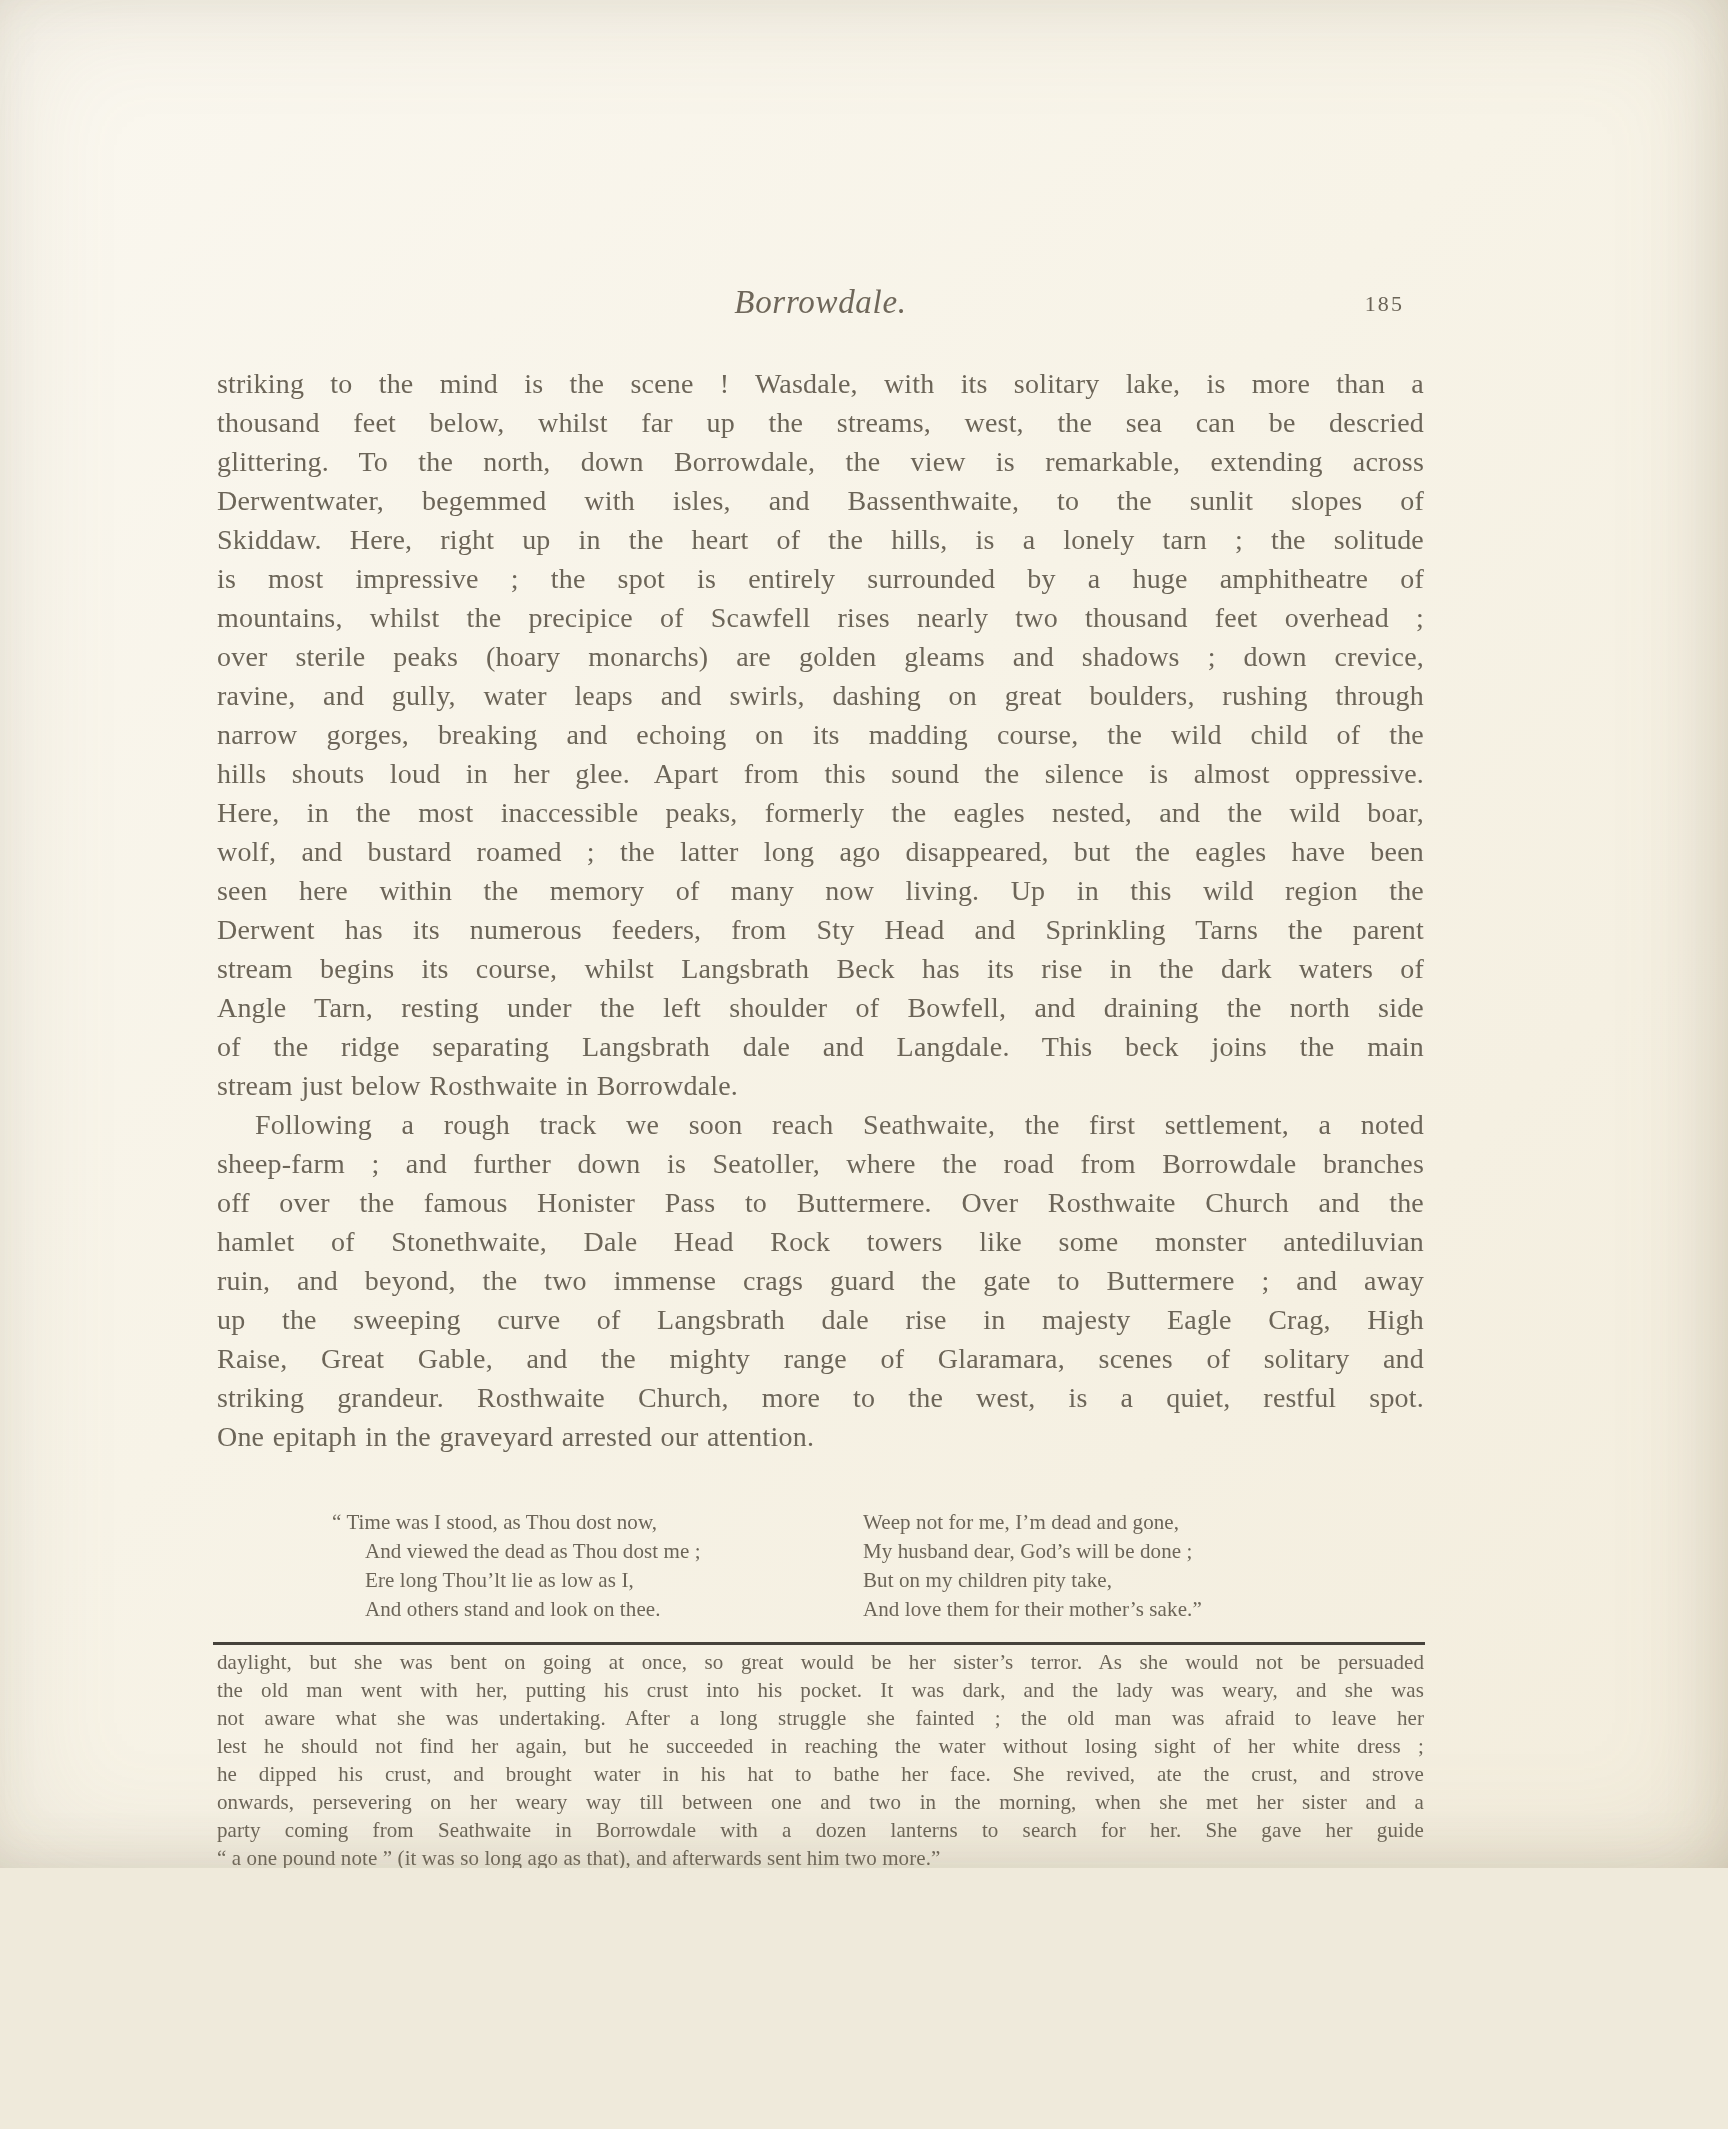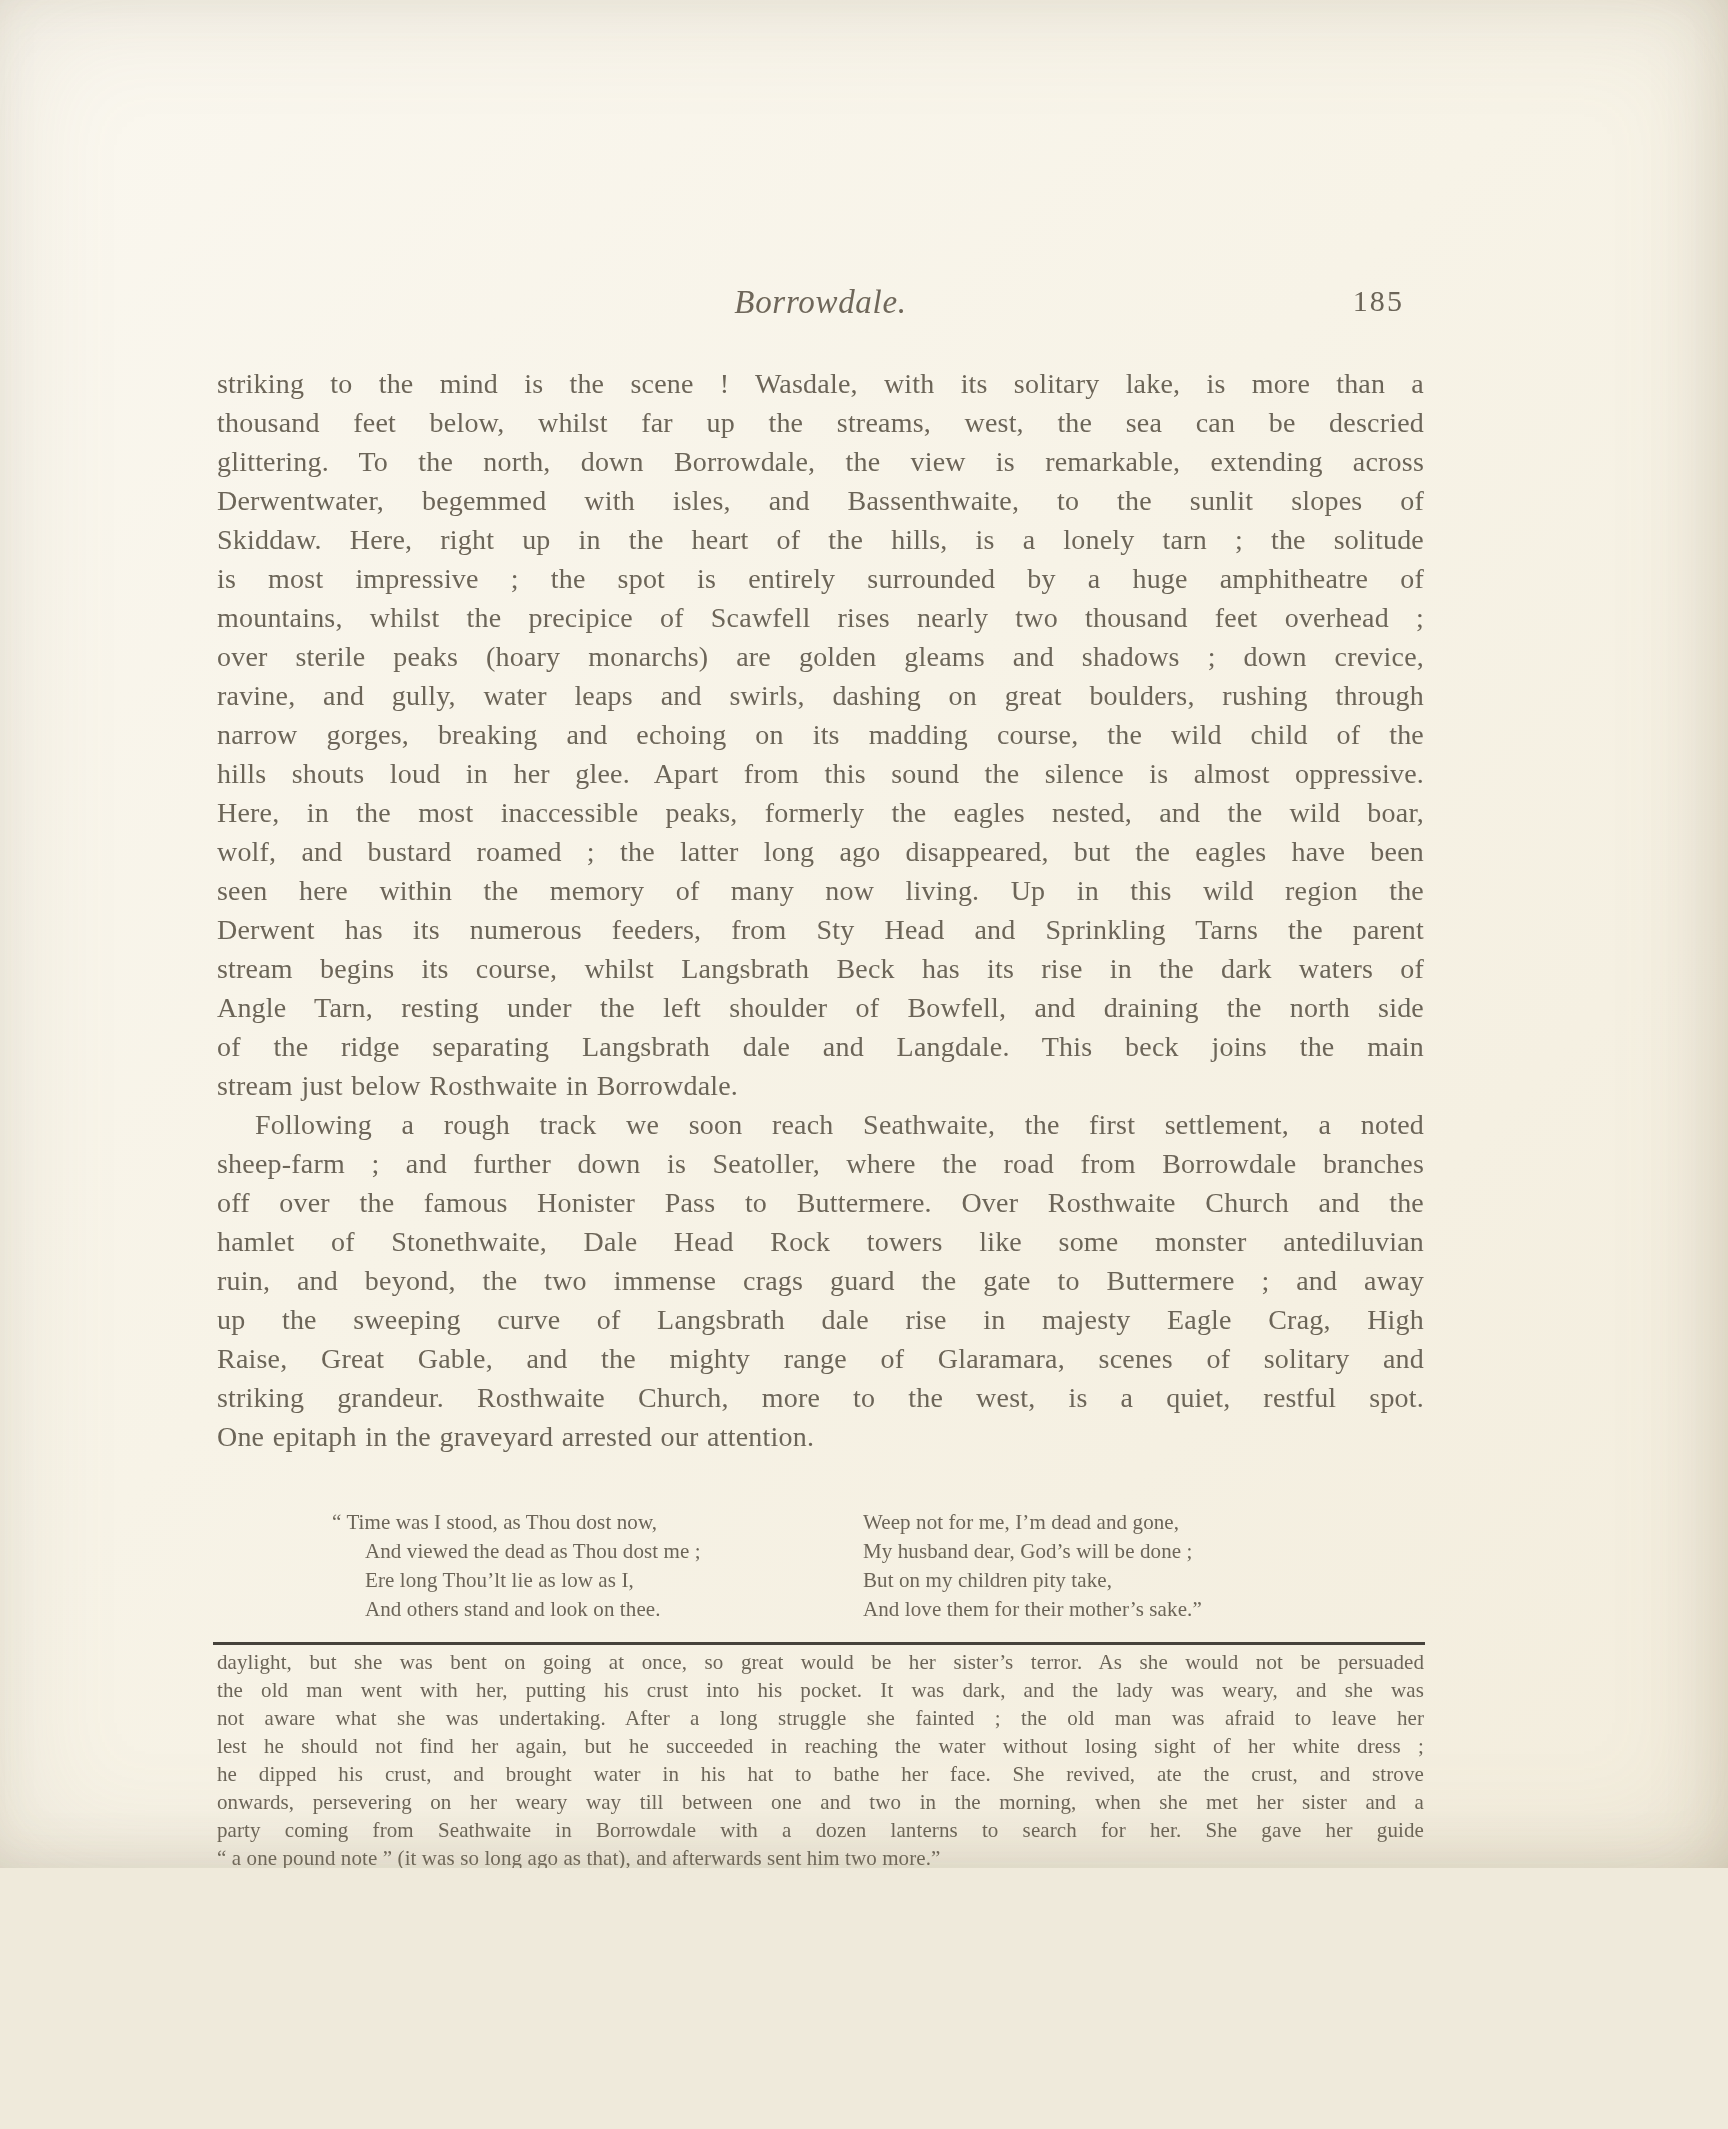--- a/index.html
+++ b/index.html
@@ -29,22 +29,22 @@
   .running-head { position: absolute; left: 217px; top: 284px; width: 1207px; height: 47px; }
   .head-title {
     position: absolute; left: 0; right: 0; top: 0;
     text-align: center;
     font-style: italic;
     font-size: 33px;
     letter-spacing: 0.7px;
     color: #6f675a;
   }
   .head-page-number {
-    position: absolute; right: 20px; top: 0;
-    font-size: 30px;
+    position: absolute; right: 20px; top: 7px;
+    font-size: 22px;
     letter-spacing: 2.1px;
     color: #6b6457;
     margin-left: 19px;
   }
 
   
   .textblock {
     position: absolute; left: 217px; top: 364px; width: 1207px;
     font-size: 28px; line-height: 39px;
     letter-spacing: 0.2px; word-spacing: 1.4px;

